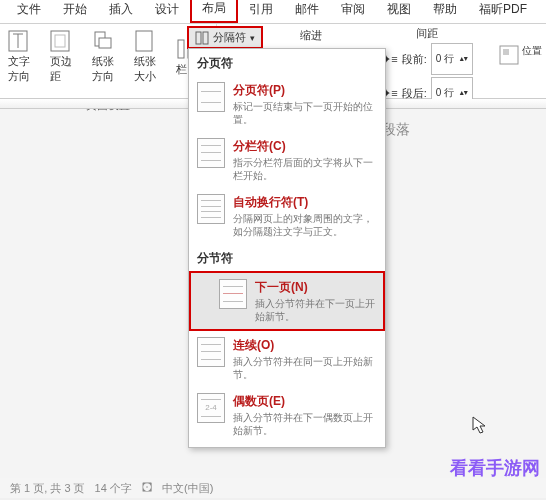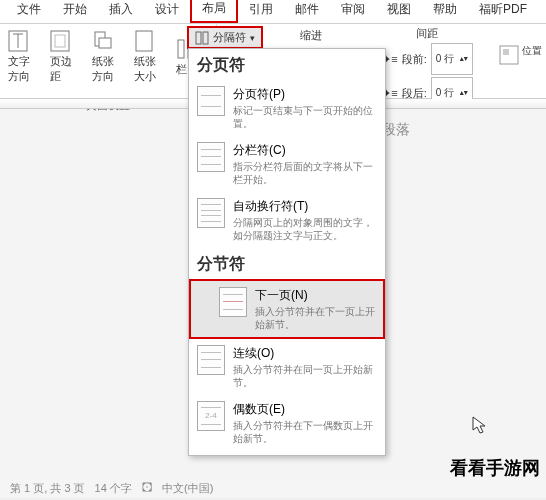--- a/index.html
+++ b/index.html
@@ -116,21 +116,21 @@
   left: 188px;
   top: 48px;
   width: 198px;
   background: #fff;
   border: 1px solid #bbb;
   box-shadow: 2px 2px 6px rgba(0,0,0,0.25);
   z-index: 20;
   padding-bottom: 4px;
 }
 .dd-section-title {
-  font-size: 16px;
+  font-size: 12px;
   font-weight: bold;
   padding: 6px 8px 4px;
   color: #333;
 }
 .dd-item {
   display: flex;
   gap: 8px;
   padding: 6px 8px;
   cursor: pointer;
 }
@@ -146,21 +146,21 @@
   border: 1px solid #aaa;
   background: #fdfdfd;
   flex-shrink: 0;
   display: flex;
   flex-direction: column;
   justify-content: space-around;
   padding: 3px;
 }
 .dd-icon .ln { height: 1px; background: #c0c0c0; }
 .dd-text { flex: 1; }
-.dd-name { font-size: 12px; font-weight: normal; color: #000000; }
+.dd-name { font-size: 12px; font-weight: bold; color: #b91c1c; }
 .dd-desc { font-size: 10px; color: #777; line-height: 1.3; margin-top: 1px; }
 
 
 .doc-area {
   display: flex;
   height: 380px;
   background: #f4f4f4;
 }
 
 
@@ -187,21 +187,21 @@
   background: #f5f5f5;
 }
 
 
 .watermark {
   position: absolute;
   right: 6px;
   bottom: 20px;
   font-size: 18px;
   font-weight: bold;
-  color: #000000;
+  color: #8b5cf6;
 }
 
 
 .ruler {
   position: absolute;
   top: 99px;
   left: 0;
   right: 0;
   height: 10px;
   background: linear-gradient(#fff,#f0f0f0);

